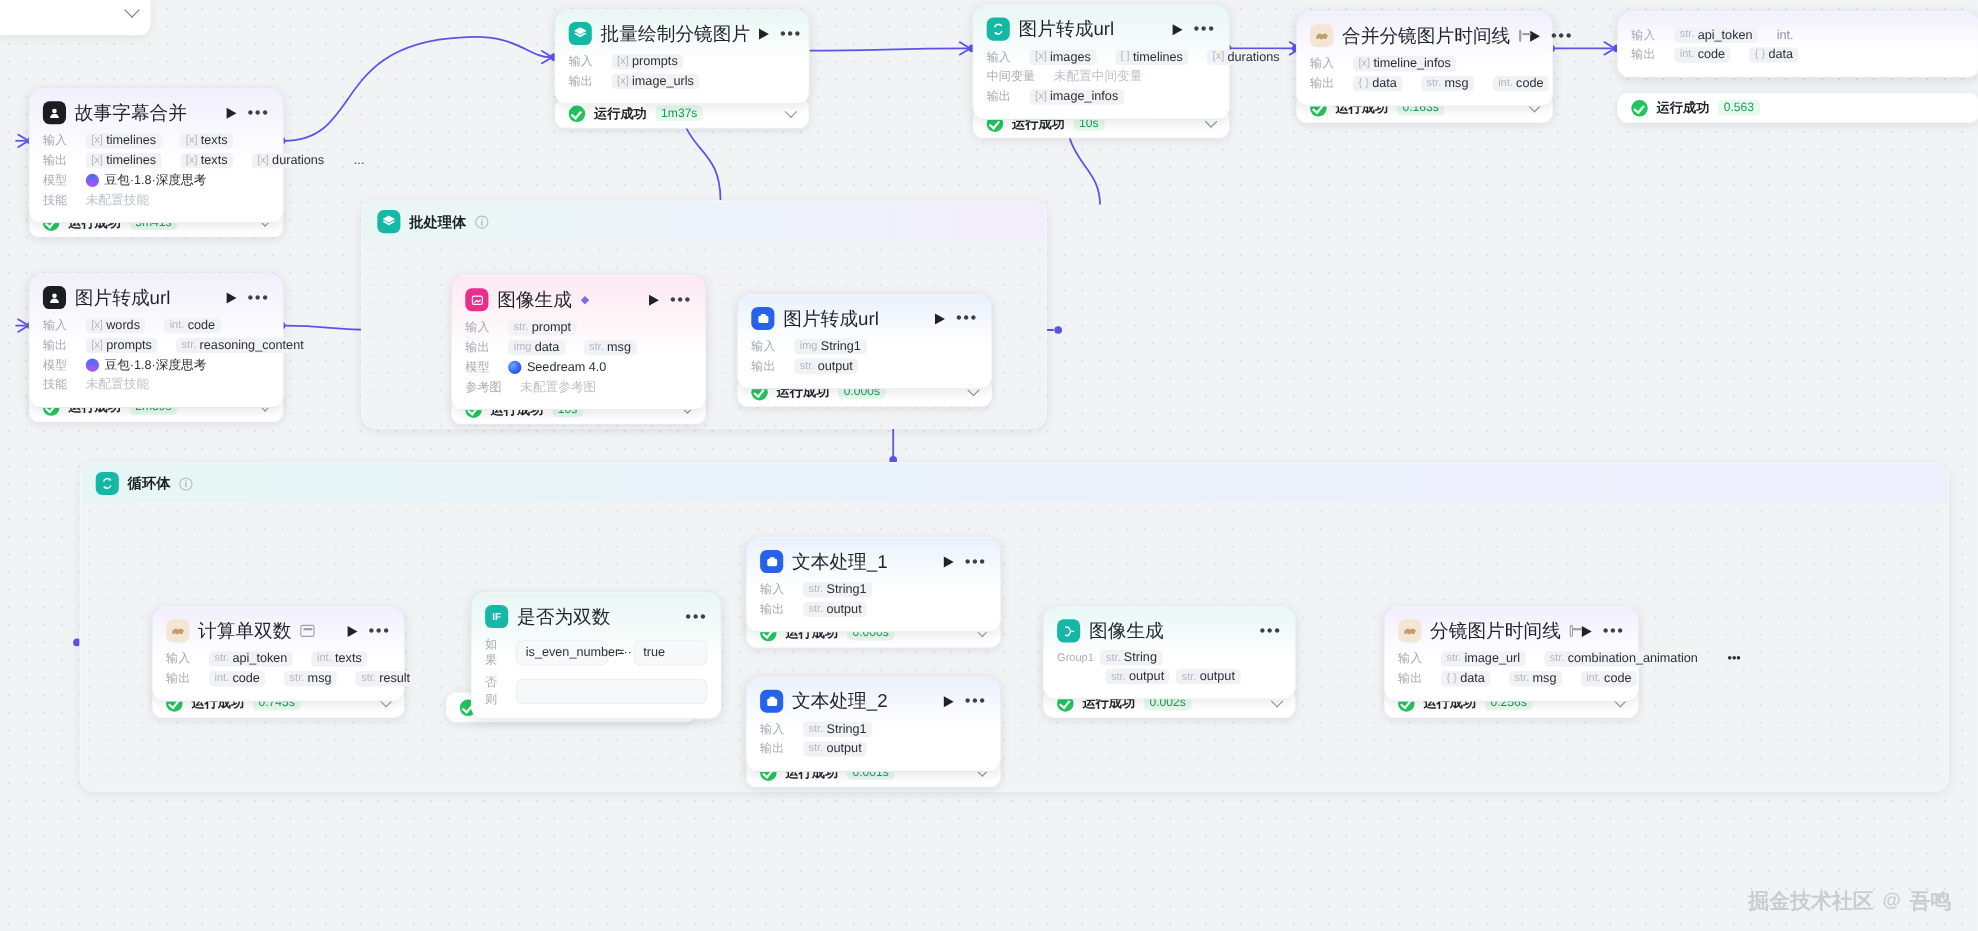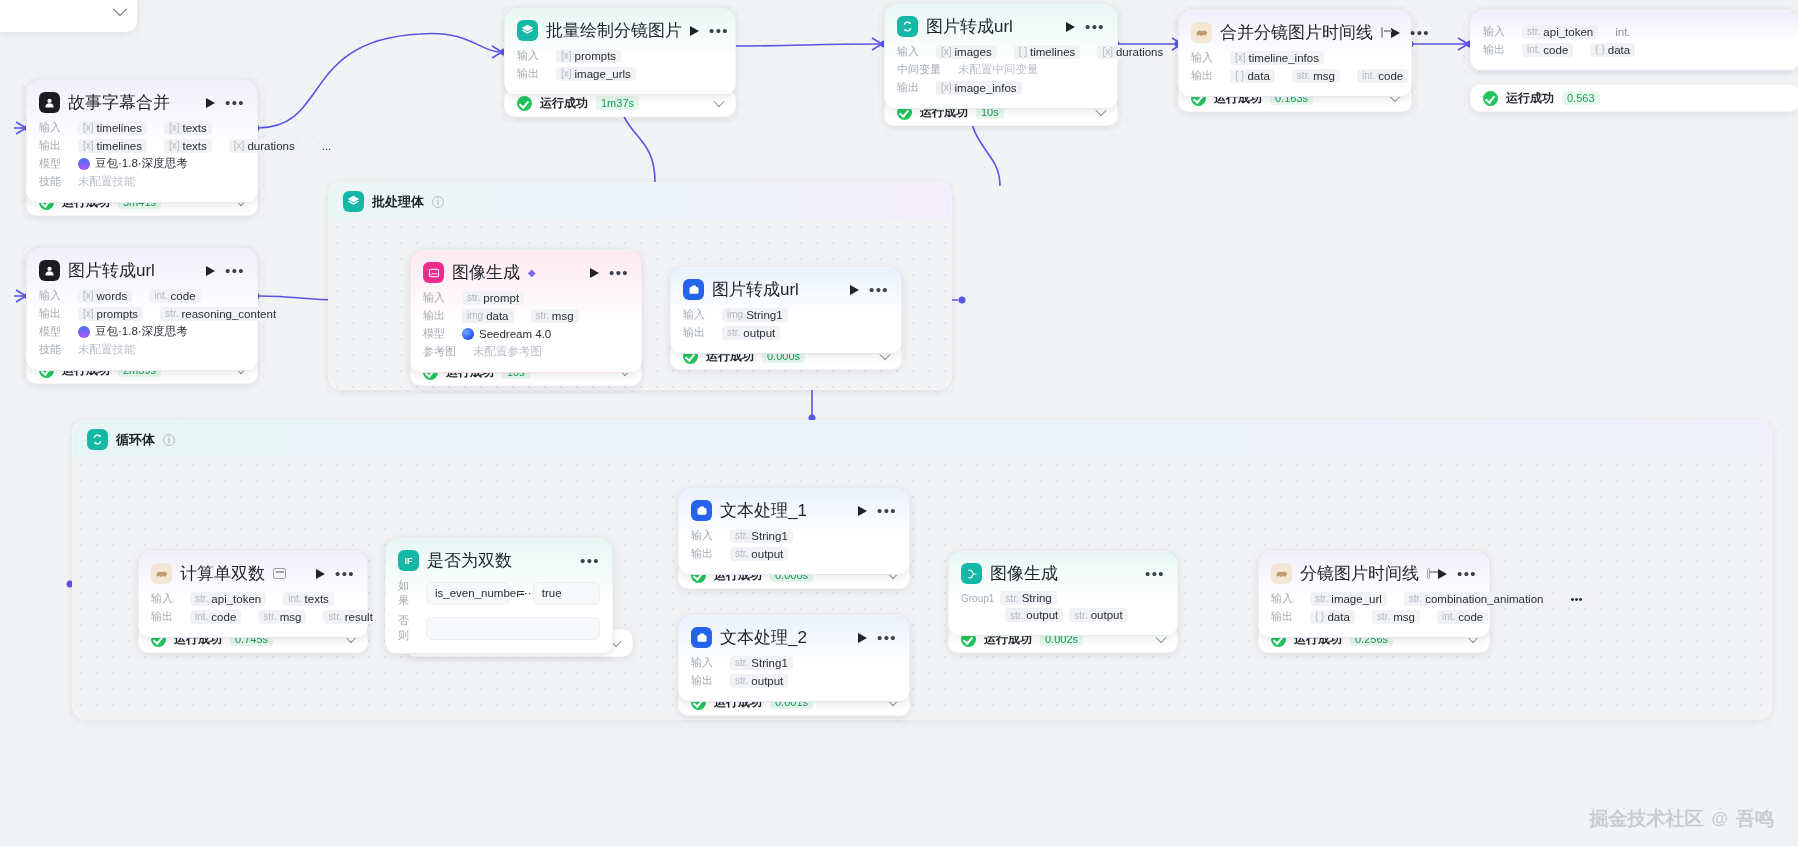--- a/index.html
+++ b/index.html
@@ -633,21 +633,21 @@
         </span>
     </div>
   </div>
   <div class="status" style="left:138px; top:625px; width:230px;">
     <span class="ok"></span>
     <span class="st-text">运行成功</span>
     <span class="st-time">0.745s</span>
     <span class="st-chev"></span>
   </div>
 
-  <div class="node gradient-teal" style="left:385px; top:538px; width:228px;">
+  <div class="node gradient-teal" style="left:428px; top:538px; width:228px;">
     <div class="node-head">
       <span class="icon ic-teal" style="font-size:9px;">IF</span>
       <span class="node-title">是否为双数</span>
       <span class="node-head-right">
         <span class="dots">•••</span>
       </span>
     </div>
     <div class="if-row">
       <span class="if-lab">如果</span>
       <span class="if-field" style="width:84px;">is_even_number···</span>

